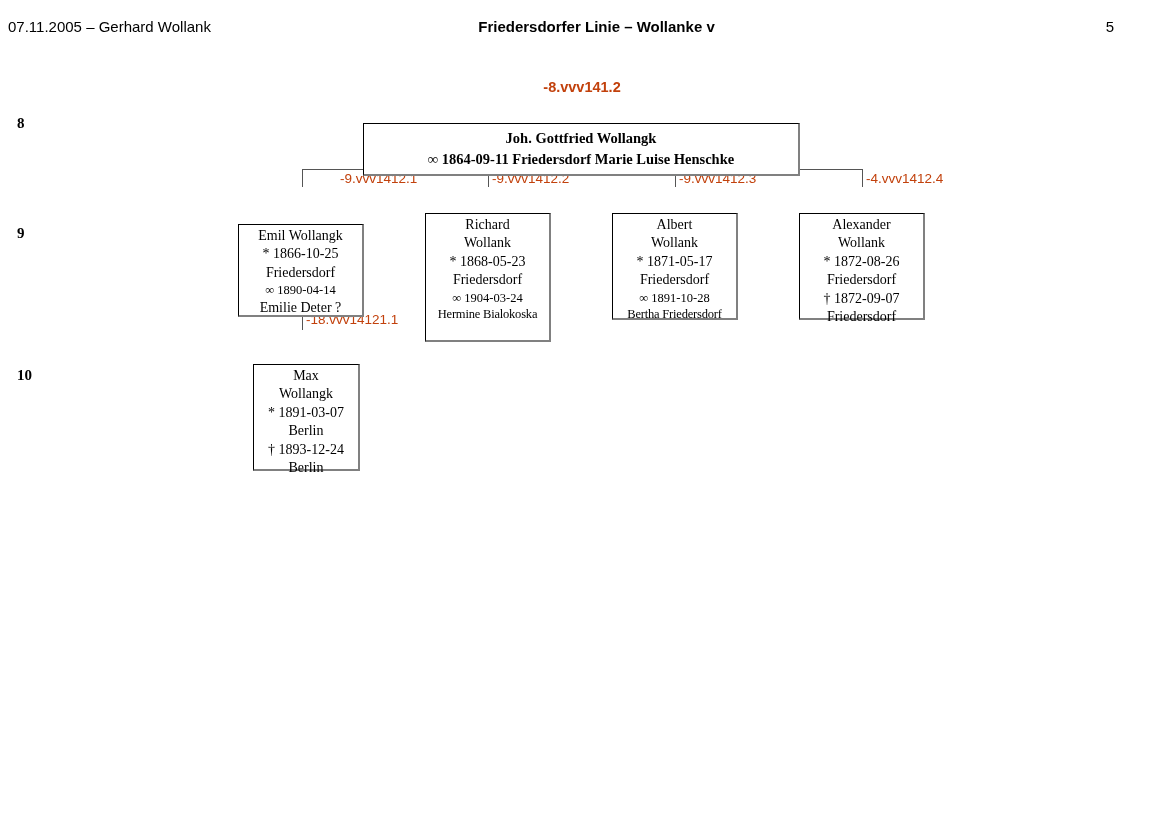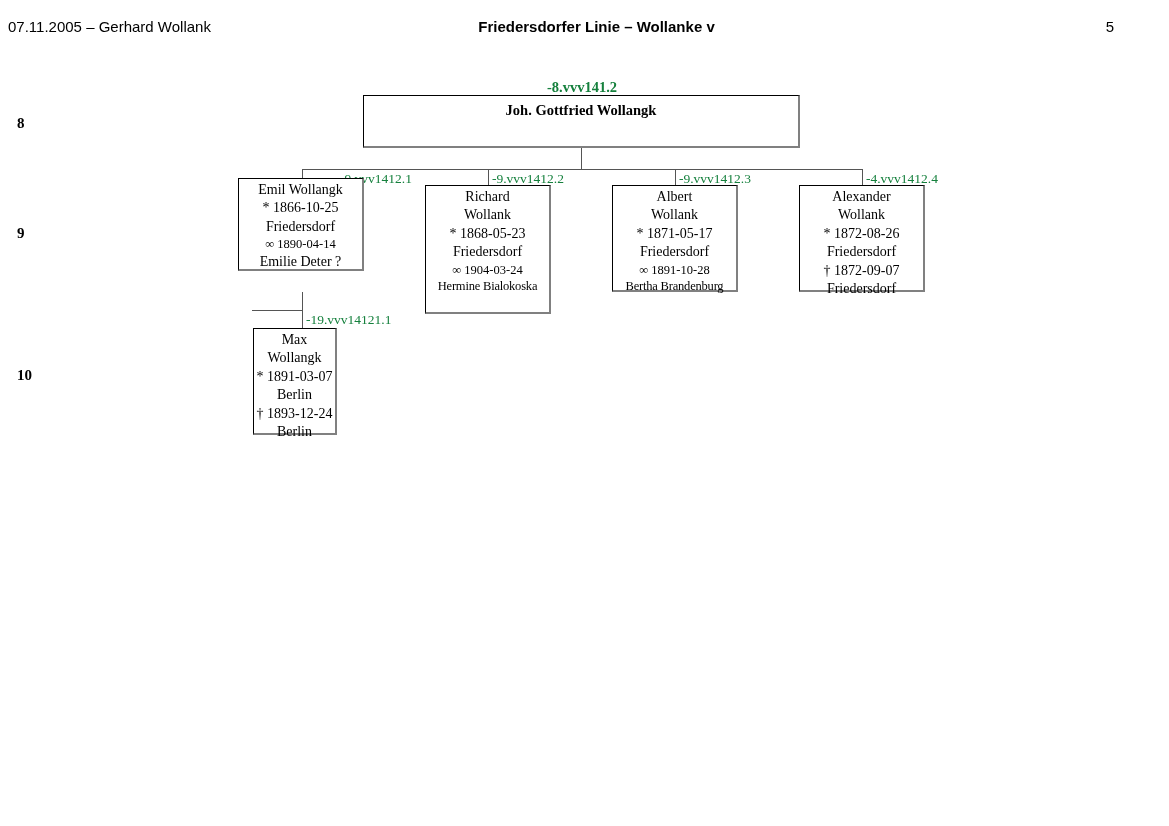--- a/index.html
+++ b/index.html
@@ -56,40 +56,41 @@
     position: absolute;
     box-sizing: border-box;
     border: 1px solid #000000;
     border-bottom: 2px solid #808080;
     border-right: 2px solid #808080;
     background: #ffffff;
     text-align: center;
     color: #000000;
     line-height: 1.32;
     padding-top: 2px;
+    margin-top: 28px;
   }
   .pbox .ln { display: block; white-space: nowrap; }
 
   
   .pbox.root {
     font-weight: bold;
     font-size: 14.5px;
     line-height: 1.45;
     padding-top: 4px;
   }
   .pbox.normal { font-size: 14px; }
   .pbox .ln.small { font-size: 12.5px; }
   .pbox .ln.tight { font-size: 12.5px; letter-spacing: -0.2px; }
 
   
   .idlab {
     position: absolute;
-    font-family: Liberation Serif, serif;
+    font-family: Liberation Sans, sans-serif;
     font-size: 13.5px;
-    color: #15803d;
+    color: #c2410c;
     white-space: nowrap;
     background: #ffffff;
     padding: 0 1px;
   }
   .idlab.bold { font-weight: bold; font-size: 14.5px; }
 </style>
 </head>
 <body>
 
 <div id="page">
@@ -117,27 +118,28 @@
   <div class="line-h" style="left:252px; top:310px; width:51px;"></div>
   <div class="line-v" style="left:302px; top:310px; height:20px;"></div>
 
   <div class="idlab bold" style="left:582px; top:79px; transform:translateX(-50%);">-8.vvv141.2</div>
 
   <div class="idlab" style="left:305px; top:171px;margin-left:34px;">-9.vvv1412.1</div>
   <div class="idlab" style="left:491px; top:171px;">-9.vvv1412.2</div>
   <div class="idlab" style="left:678px; top:171px;">-9.vvv1412.3</div>
   <div class="idlab" style="left:865px; top:171px;">-4.vvv1412.4</div>
 
-  <div class="idlab" style="left:305px; top:312px;">-19.vvv14121.1</div>
+  <div class="idlab" style="left:305px; top:312px;">-18.vvv14121.1</div>
 
   <div class="pbox root" style="left:363px; top:95px; width:437px; height:53px;">
     <span class="ln">Joh. Gottfried   Wollangk</span>
+    <span class="ln">∞ 1864-09-11   Friedersdorf  Marie Luise Henschke</span>
   </div>
 
-  <div class="pbox normal" style="left:238px; top:178px; width:126px; height:93px;">
+  <div class="pbox normal" style="left:238px; top:196px; width:126px; height:93px;">
     <span class="ln">Emil   Wollangk</span>
     <span class="ln">* 1866-10-25</span>
     <span class="ln">Friedersdorf</span>
     <span class="ln small">∞ 1890-04-14</span>
     <span class="ln">Emilie  Deter ?</span>
   </div>
 
   <div class="pbox normal" style="left:425px; top:185px; width:126px; height:129px;">
     <span class="ln">Richard</span>
     <span class="ln">Wollank</span>
@@ -146,33 +148,33 @@
     <span class="ln small">∞ 1904-03-24</span>
     <span class="ln tight">Hermine Bialokoska</span>
   </div>
 
   <div class="pbox normal" style="left:612px; top:185px; width:126px; height:107px;">
     <span class="ln">Albert</span>
     <span class="ln">Wollank</span>
     <span class="ln">* 1871-05-17</span>
     <span class="ln">Friedersdorf</span>
     <span class="ln small">∞ 1891-10-28</span>
-    <span class="ln tight">Bertha Brandenburg</span>
+    <span class="ln tight">Bertha Friedersdorf</span>
   </div>
 
   <div class="pbox normal" style="left:799px; top:185px; width:126px; height:107px;">
     <span class="ln">Alexander</span>
     <span class="ln">Wollank</span>
     <span class="ln">* 1872-08-26</span>
     <span class="ln">Friedersdorf</span>
     <span class="ln">† 1872-09-07</span>
     <span class="ln">Friedersdorf</span>
   </div>
 
-  <div class="pbox normal" style="left:253px; top:328px; width:84px; height:107px;">
+  <div class="pbox normal" style="left:253px; top:336px; width:107px; height:107px;">
     <span class="ln">Max</span>
     <span class="ln">Wollangk</span>
     <span class="ln">* 1891-03-07</span>
     <span class="ln">Berlin</span>
     <span class="ln">† 1893-12-24</span>
     <span class="ln">Berlin</span>
   </div>
 
 </div>
 

